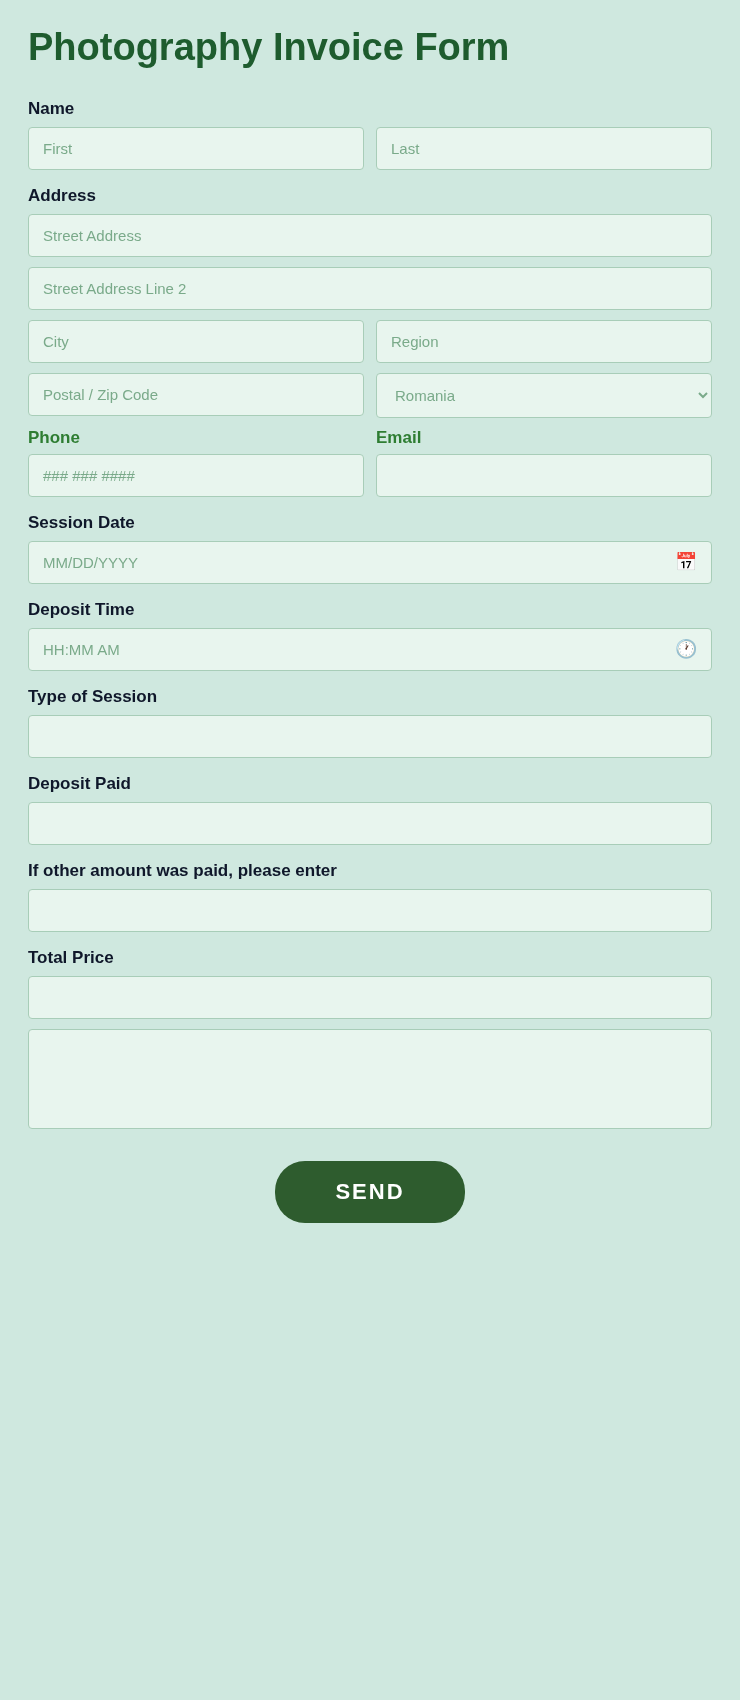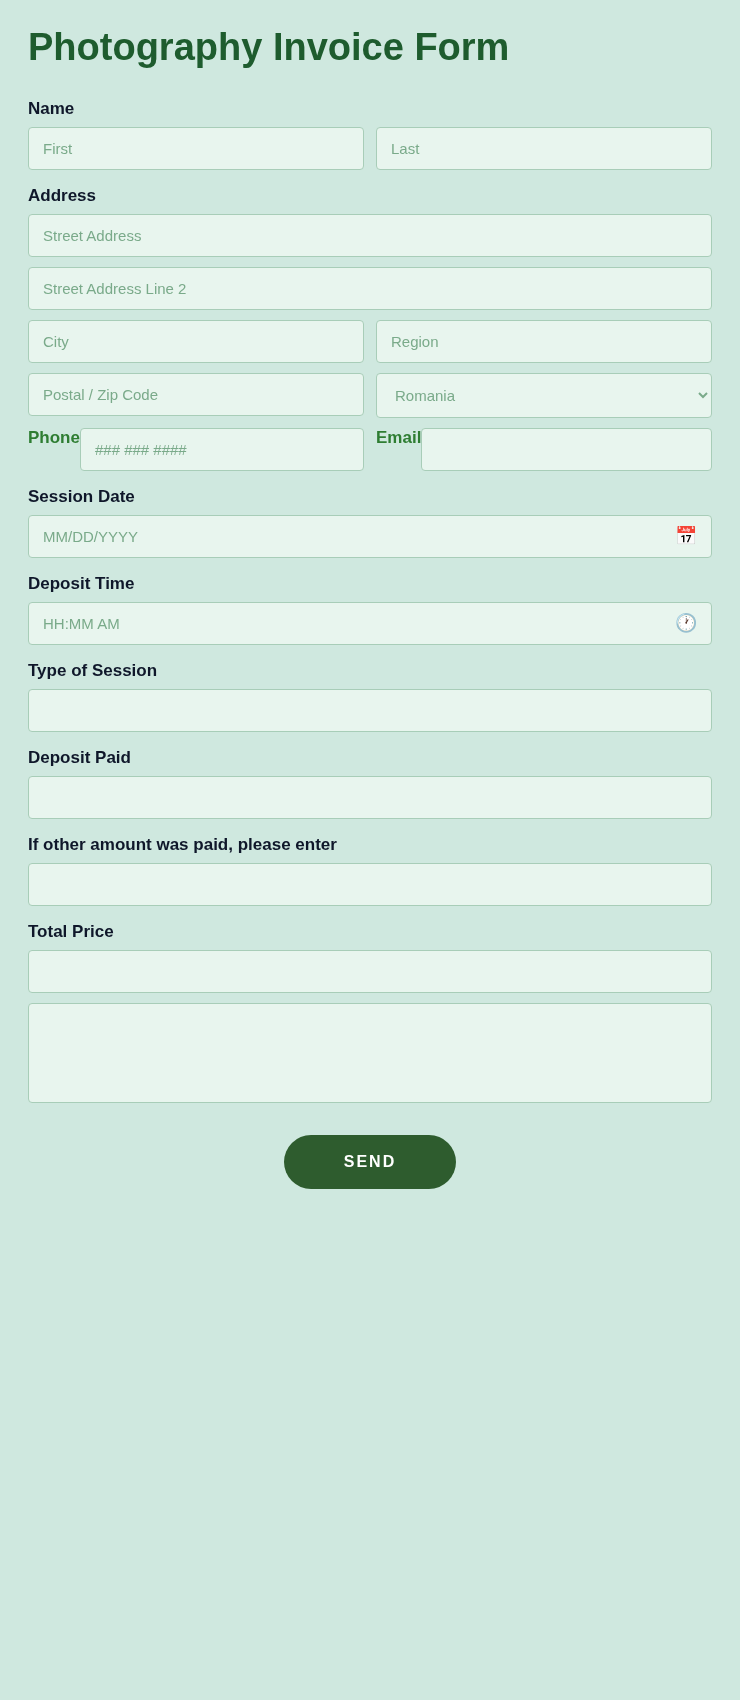--- a/index.html
+++ b/index.html
@@ -84,21 +84,21 @@
     .phone-email-row {
       display: flex;
       gap: 12px;
       margin-bottom: 10px;
     }
 
     .phone-group,
     .email-group {
       flex: 1;
       display: flex;
-      flex-direction: row;
+      flex-direction: column;
     }
 
     .date-input-wrapper,
     .time-input-wrapper {
       position: relative;
     }
 
     .date-input-wrapper input,
     .time-input-wrapper input {
       padding-right: 68px;
@@ -133,21 +133,21 @@
       justify-content: center;
       margin-top: 28px;
     }
 
     .send-btn {
       background-color: #2e5c2e;
       color: #ffffff;
       border: none;
       border-radius: 30px;
       padding: 18px 60px;
-      font-size: 16px;
+      font-size: 22px;
       font-weight: 700;
       letter-spacing: 2px;
       cursor: pointer;
     }
 
     .address-block {
       margin-bottom: 6px;
     }
 
     .name-section {

